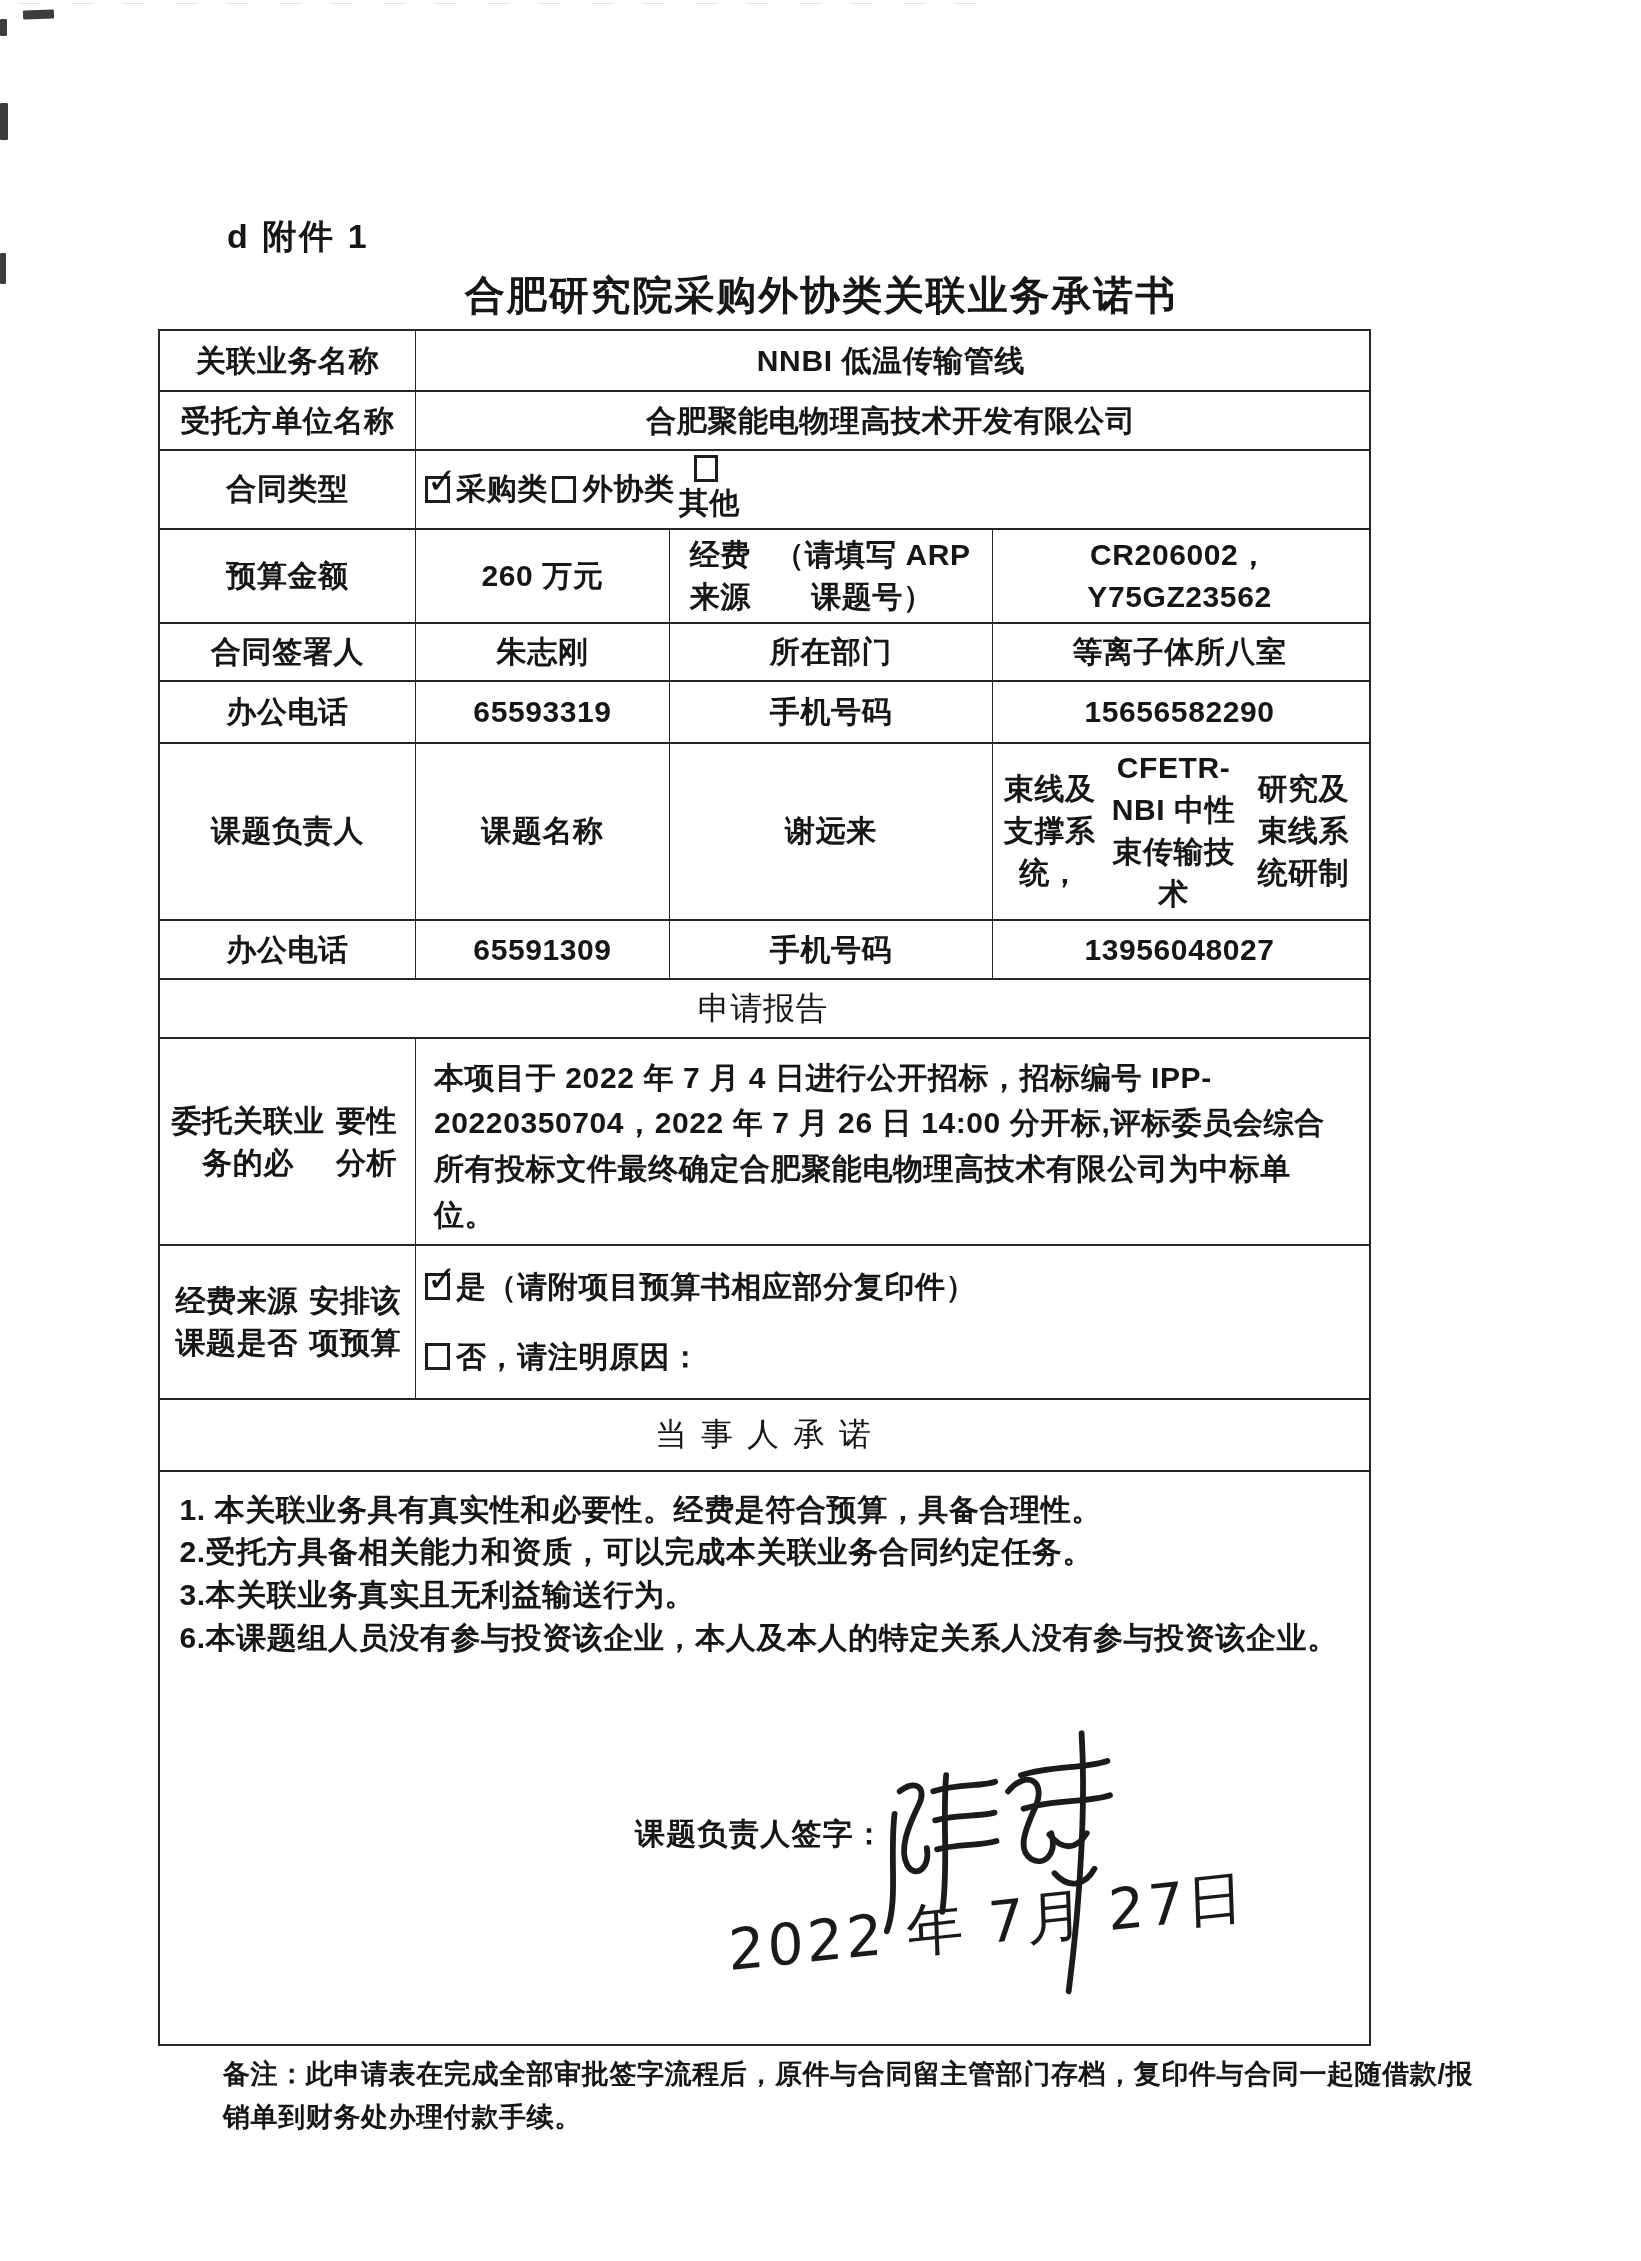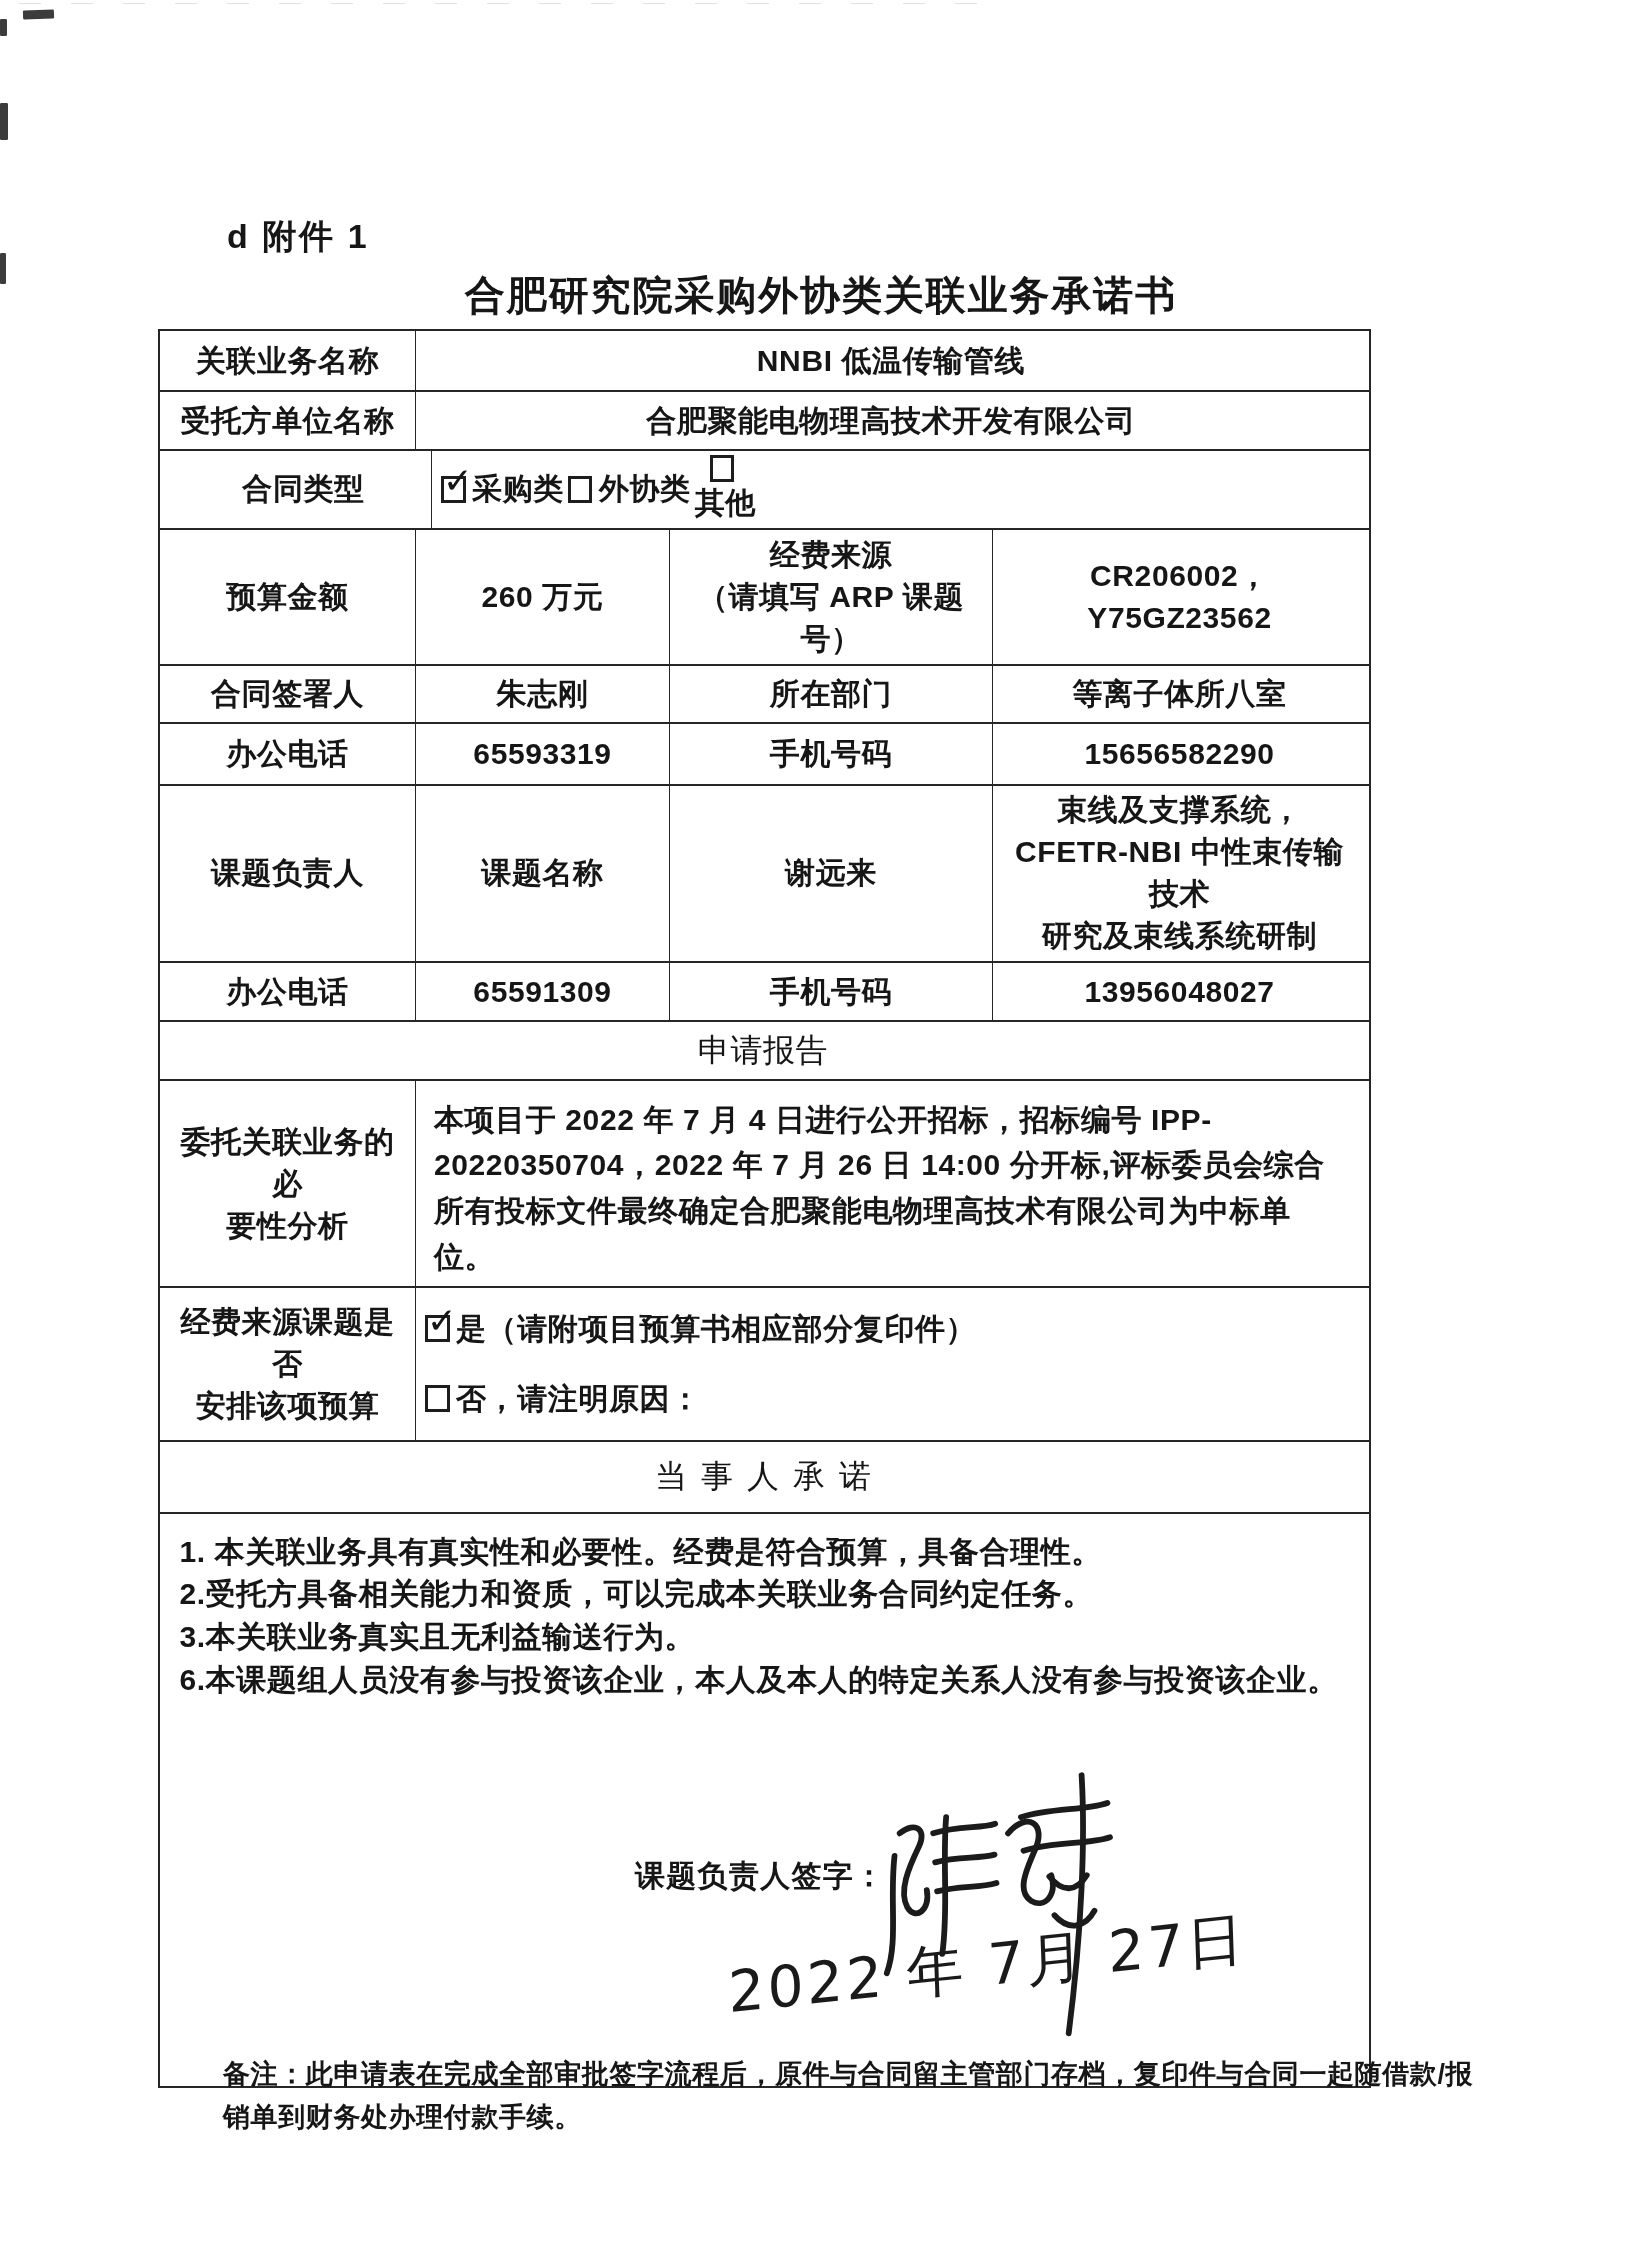--- a/index.html
+++ b/index.html
@@ -25,40 +25,40 @@
     border:2.6px solid #262626;box-sizing:border-box;background:#fff;}
   .row{display:grid;grid-template-columns:256px 254px 323px 373px;
     border-bottom:2.6px solid #262626;box-sizing:border-box;}
   .row:last-child{border-bottom:none;}
   .cell{box-sizing:border-box;border-right:1.9px solid #262626;
     display:flex;align-items:center;justify-content:center;text-align:center;
     font-size:30px;font-weight:600;line-height:1.4;padding:3.9px 9px;letter-spacing:0.6px;}
   .cell:last-child{border-right:none;}
   .span3{grid-column:2/5;}
   .full{grid-column:1/5;border-right:none;}
-  .r1{min-height:61px;} .r2{min-height:59px;} .r3{min-height:64px;padding-left:16px;}
+  .r1{min-height:61px;} .r2{min-height:59px;} .r3{min-height:64px;}
   .r4{min-height:86px;} .r5{min-height:58px;} .r6{min-height:62px;}
   .r7{min-height:123px;} .r8{min-height:59px;} .r9{min-height:59px;}
   .r10{min-height:163px;} .r11{min-height:154px;} .r12{min-height:72px;}
   .r13{min-height:572px;}
 
   .sec-head{font-size:32px;font-weight:400;}
   .spread{letter-spacing:14px;text-indent:14px;}
 
   
   .cb{display:inline-block;width:24.5px;height:27px;border:3.2px solid #1d1d1d;
     position:relative;vertical-align:-5.2px;margin-right:6.5px;box-sizing:border-box;flex:none;}
   .cb .tick{position:absolute;left:-1.3px;top:-15.5px;font-size:36px;font-weight:700;line-height:1;}
 
   .opts{justify-content:flex-start;padding-left:6.5px;}
   .opt{display:flex;align-items:center;white-space:nowrap;}
   .opt+.opt{margin-left:4px;}
   .opt1{margin-left:2.6px;} .opt2{margin-left:115px;} .opt3{margin-left:137px;flex-direction:column;}
 
-  .two-line{display:flex;flex-direction:column;justify-content:center;}
+  .two-line{display:flex;flex-direction:row;justify-content:center;}
   .para{justify-content:flex-start;align-items:flex-start;text-align:left;
     padding:15.5px 23px 6.5px 18px;line-height:1.52;letter-spacing:0.6px;}
   .budget-opts{flex-direction:column;align-items:flex-start;justify-content:center;
     text-align:left;padding-left:9px;gap:28px;}
   .budget-line{display:flex;align-items:center;white-space:nowrap;}
 
   
   .commit-cell{position:relative;flex-direction:column;align-items:flex-start;
     justify-content:flex-start;text-align:left;padding:17px 19.4px;}
   .commit-item{font-size:30px;font-weight:600;line-height:1.42;letter-spacing:0.6px;}

